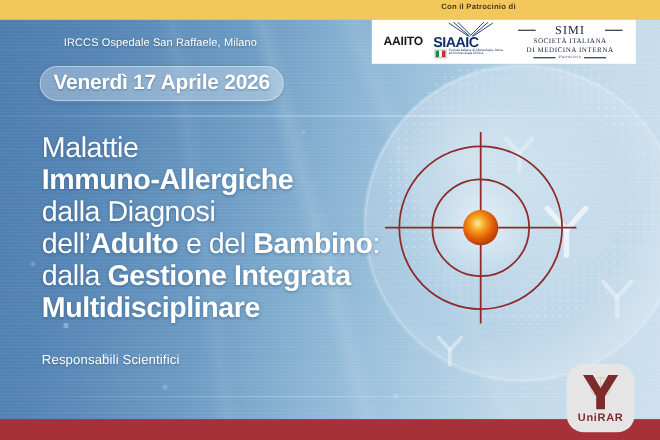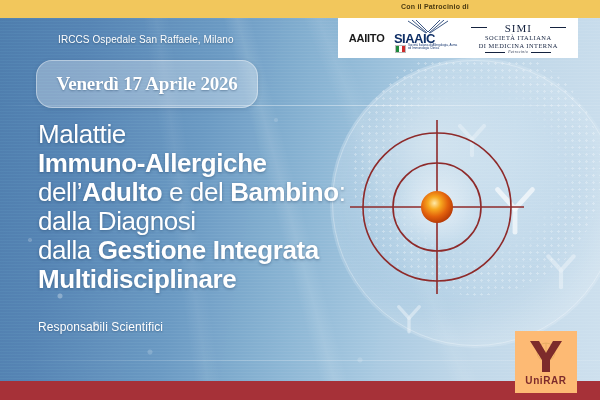--- a/index.html
+++ b/index.html
@@ -131,27 +131,26 @@
   .simi-foot .rule { height:1px; width:20px; background:#14223f; }
   .simi-foot span { font-family:"Liberation Serif", serif; font-size:3.6px; font-style:italic; letter-spacing:0.5px; }
 
   
   .venue {
     position:absolute; left:58px; top:34px;
     font-size:10px; color:#ffffff; letter-spacing:0.1px;
     text-shadow:0 1px 2px rgba(20,50,80,0.45); z-index:5;
   }
   .date-badge {
-    position:absolute; left:36px; top:60px; width:222px; height:48px;
+    position:absolute; left:36px; top:60px; width:222px; height:32px;
     border-radius:16px; z-index:5;
     background:rgba(255,255,255,0.30);
     border:1px solid rgba(255,255,255,0.38);
     display:flex; align-items:center; justify-content:center;
     box-shadow:0 1px 4px rgba(30,60,95,0.18);
-    font-family:Liberation Serif, serif;
   }
   .date-text {
     font-size:19px; font-weight:bold; color:#ffffff;
     letter-spacing:-0.2px; text-shadow:0 1px 2px rgba(25,55,90,0.40);
   }
 
   
   .title-block {
     position:absolute; left:38px; top:120px; width:380px; z-index:5;
     color:#ffffff; text-shadow:0 1px 3px rgba(25,55,90,0.45);
@@ -176,22 +175,22 @@
 
   
   .redbar {
     position:absolute; left:0; top:381px; width:600px; height:19px;
     background:#a63138; z-index:6;
   }
 
   
   .unirar {
     position:absolute; left:515px; top:331px; width:62px; height:62px;
-    background:#fdba74; z-index:8;
-    display:flex; flex-direction:column; align-items:center; justify-content:center;
+    background:#e5e5e5; z-index:8;
+    display:flex; flex-direction:column; align-items:center; justify-content:center;border-radius:16px;
   }
   .unirar-mark { width:40px; height:36px; }
   .unirar-text {
     font-size:10px; font-weight:bold; color:#7d2b2b;
     letter-spacing:0.6px; margin-top:1px;
   }
 </style>
 </head>
 <body>
 
@@ -309,24 +308,24 @@
   </div>
 
   <div class="title-block">
     <div class="t-line">
       <span class="t-light">Malattie</span>
     </div>
     <div class="t-line">
       <span class="t-bold">Immuno-Allergiche</span>
     </div>
     <div class="t-line">
+      <span class="t-light">dalla Diagnosi</span>
+    </div>
+    <div class="t-line">
       <span class="t-light">dell’</span><span class="t-bold">Adulto</span><span class="t-light"> e del </span><span class="t-bold">Bambino</span><span class="t-light">:</span>
-    </div>
-    <div class="t-line">
-      <span class="t-light">dalla Diagnosi</span>
     </div>
     <div class="t-line">
       <span class="t-light">dalla </span><span class="t-bold">Gestione Integrata</span>
     </div>
     <div class="t-line">
       <span class="t-bold">Multidisciplinare</span>
     </div>
   </div>
 
   <div class="resp">

